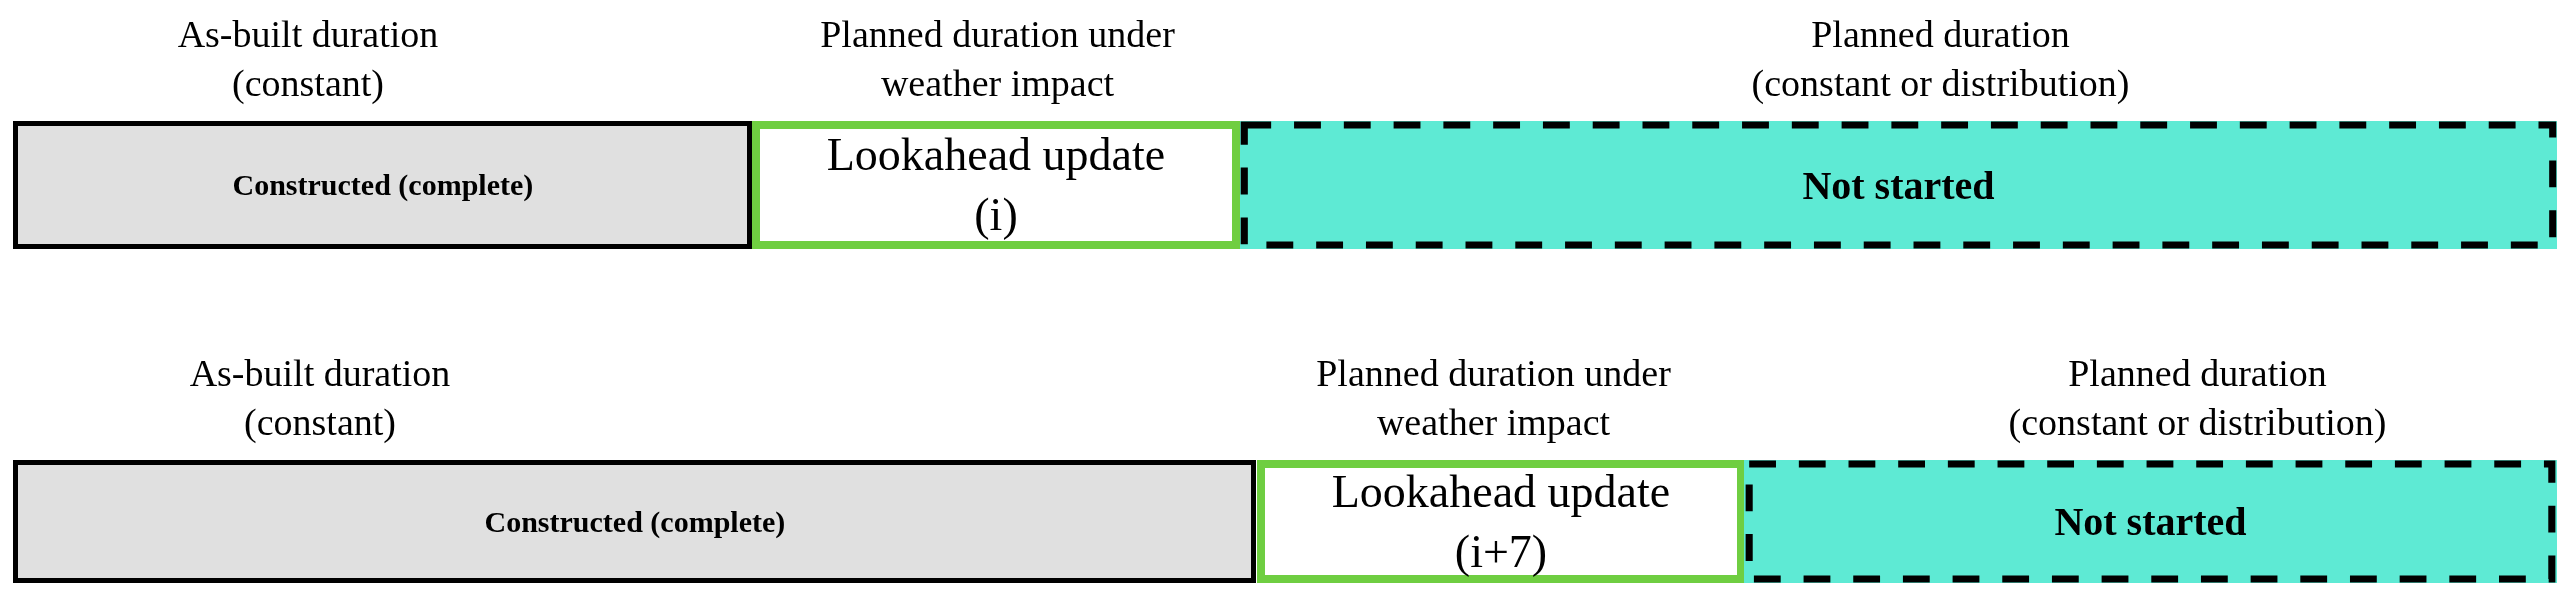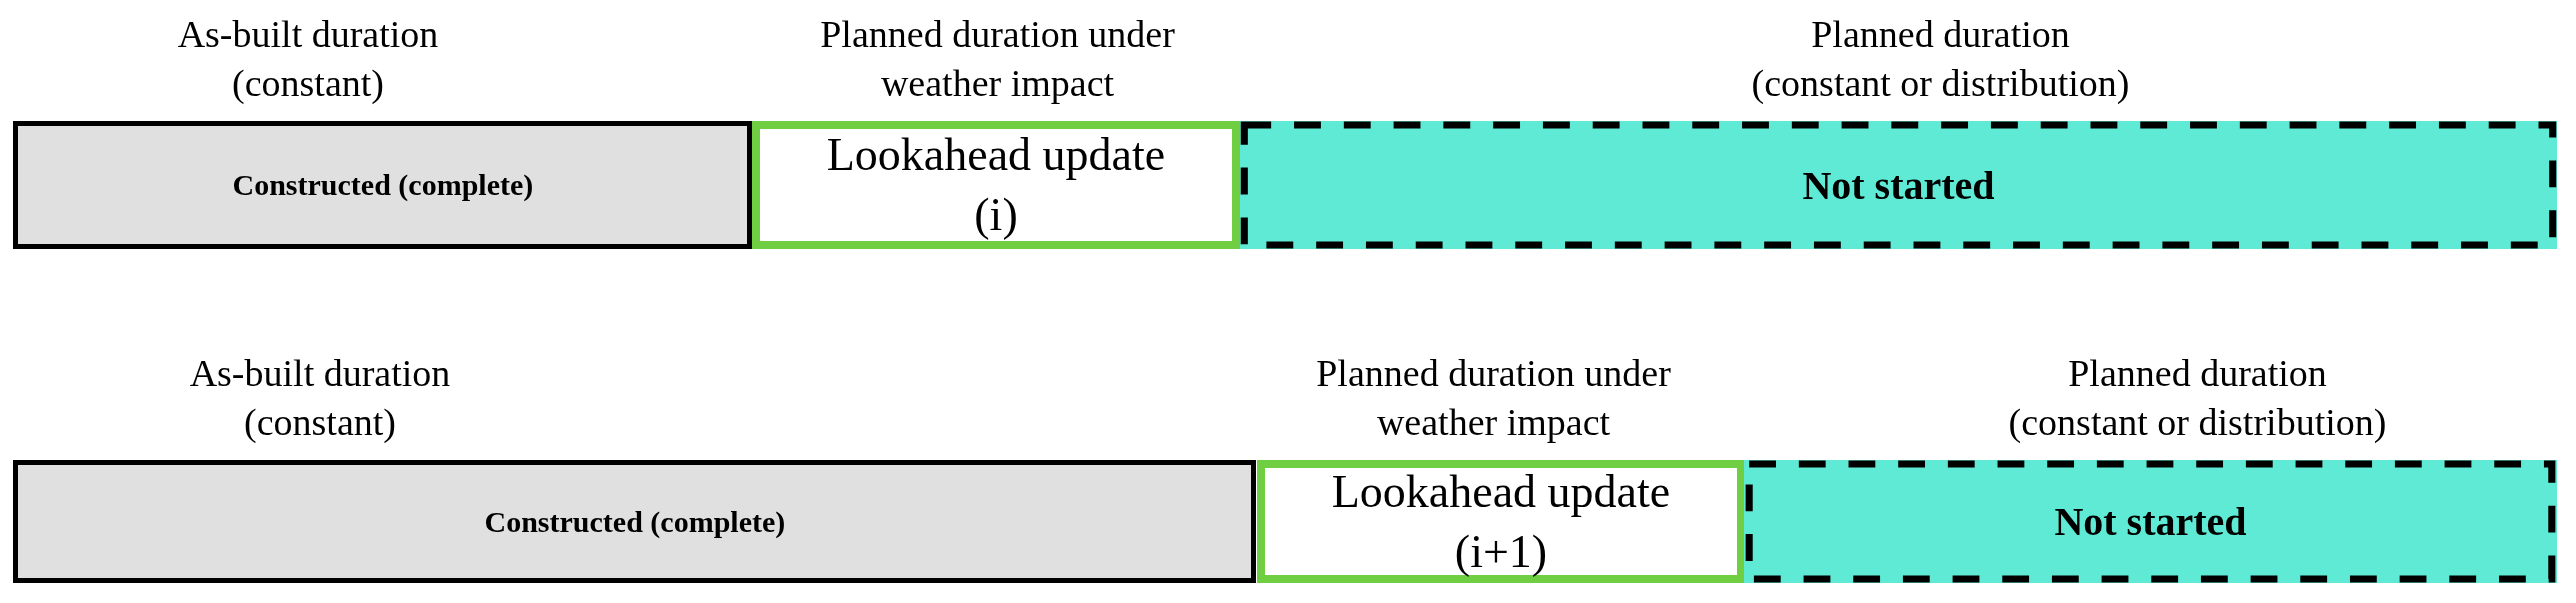--- a/index.html
+++ b/index.html
@@ -111,21 +111,21 @@
       <span>Planned duration</span>
       <span>(constant or distribution)</span>
     </div>
 
     <div class="bar completed" style="left:13.4px; top:460px; width:1243px; height:123px;">
       <span class="txt">Constructed (complete)</span>
     </div>
 
     <div class="bar lookahead" style="left:1257px; top:460px; width:488px; height:123px;">
       <span>Lookahead update</span>
-      <span>(i+1)</span>
+      <span>(i+7)</span>
     </div>
 
     <div class="bar notstarted" style="left:1744px; top:460px; width:813px; height:123px;">
       <svg class="dash-svg" viewBox="0 0 1028 156" width="813" height="123">
         <rect x="5" y="5"></rect>
       </svg>
       <span class="txt">Not started</span>
     </div>
   </div>
 

